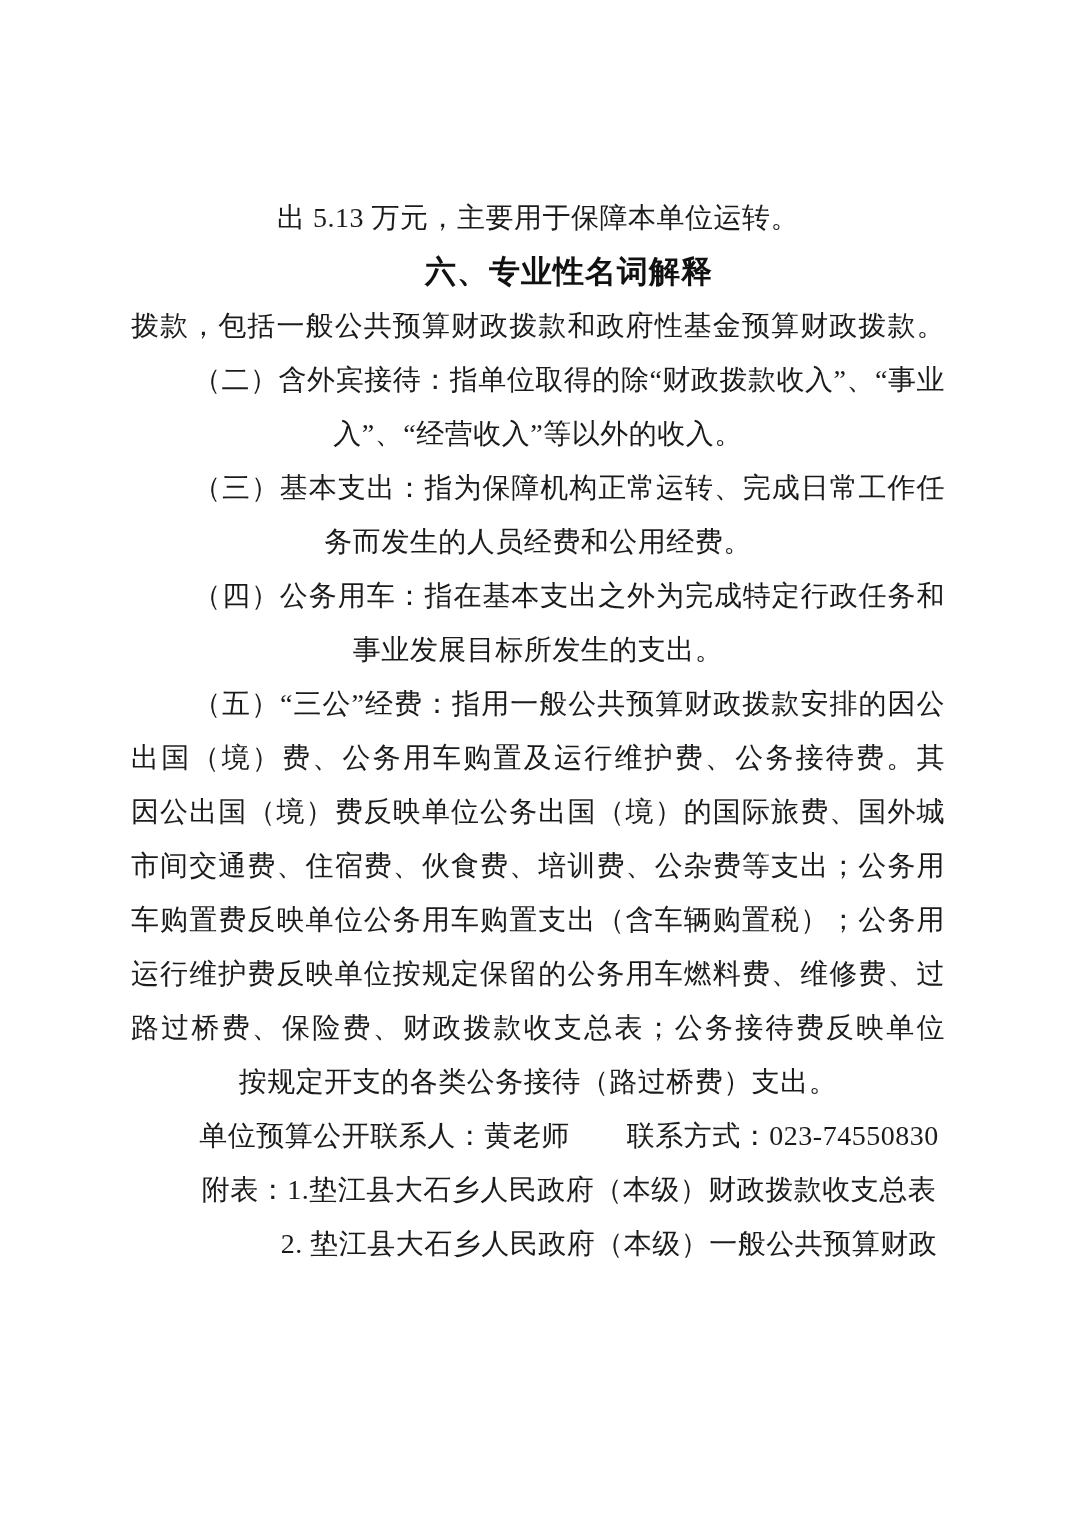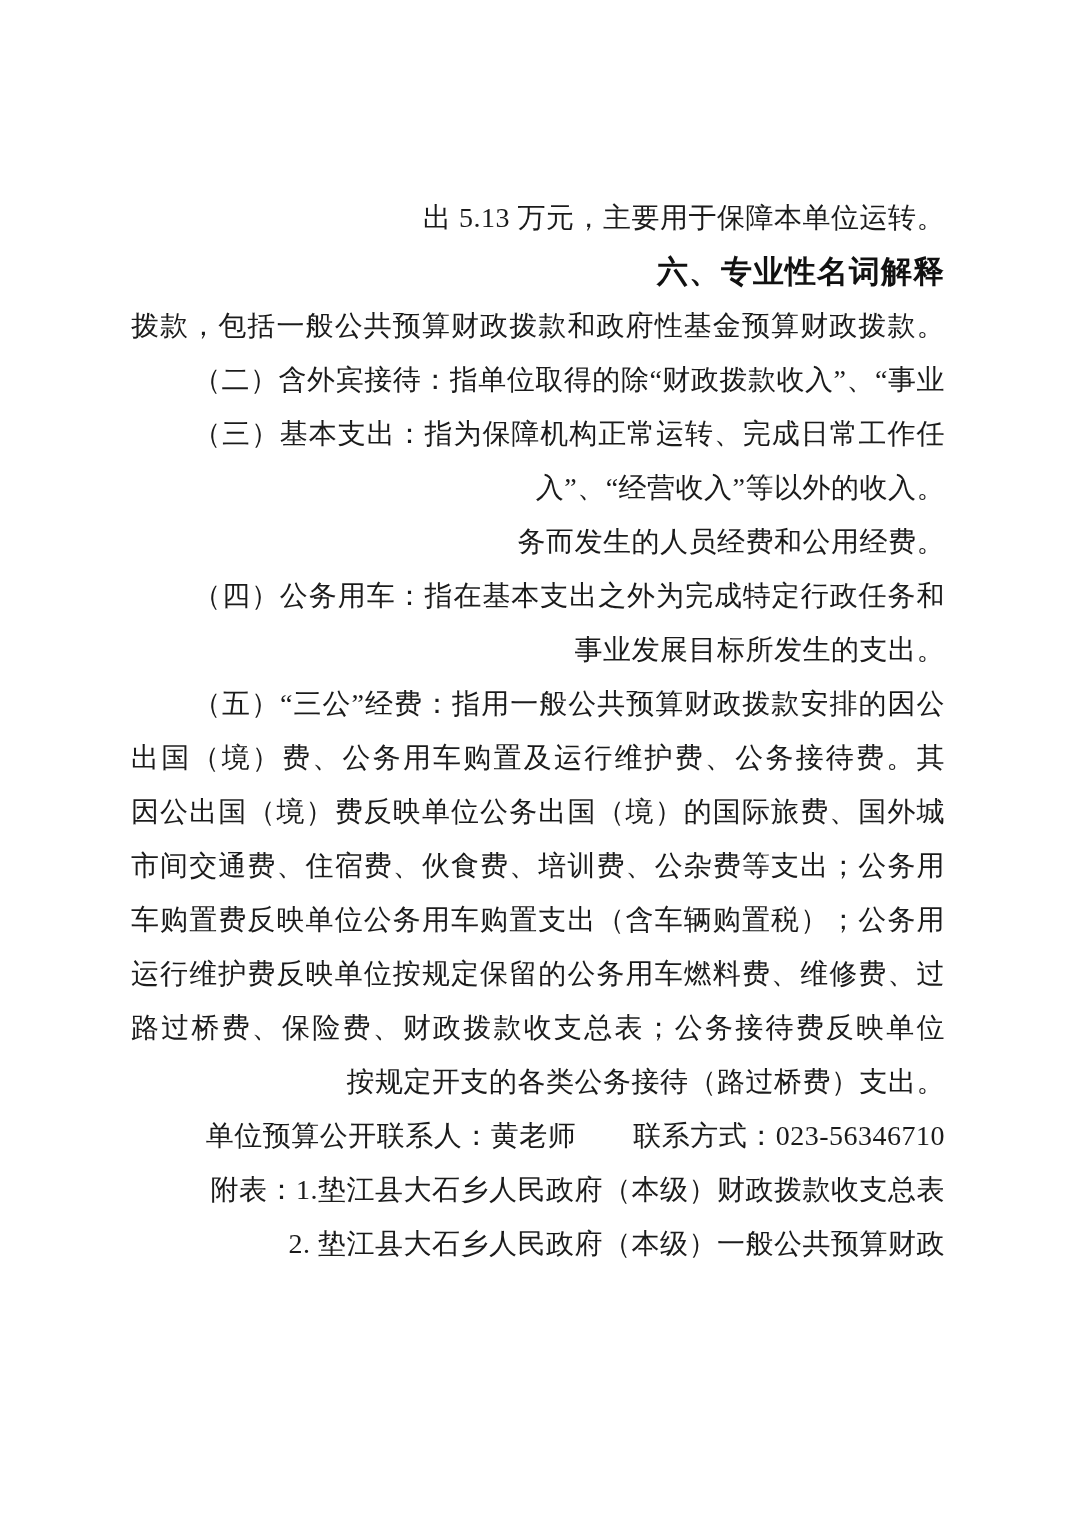--- a/index.html
+++ b/index.html
@@ -20,21 +20,21 @@
   .content {
     position: absolute;
     left: 131px;
     top: 191px;
     width: 814px;
   }
   .ln {
     font-size: 28px;
     line-height: 54px;
     height: 54px;
-    text-align: right;
+    text-align: center;
     letter-spacing: 0.5px;
     white-space: pre-wrap;
     overflow: hidden;
   }
   .just {
     text-align: justify;
     text-align-last: justify;
     text-justify: inter-character;
   }
   .ind2 { padding-left: 62px; }
@@ -49,30 +49,30 @@
 </style>
 </head>
 <body>
 
 <div class="page">
   <div class="content">
     <div class="ln">出 5.13 万元，主要用于保障本单位运转。</div>
     <div class="ln head ind2">六、专业性名词解释</div>
     <div class="ln just">拨款，包括一般公共预算财政拨款和政府性基金预算财政拨款。</div>
     <div class="ln ind2 just">（二）含外宾接待：指单位取得的除“财政拨款收入”、“事业收</div>
+    <div class="ln">入”、“经营收入”等以外的收入。</div>
     <div class="ln ind2 just">（三）基本支出：指为保障机构正常运转、完成日常工作任</div>
-    <div class="ln">入”、“经营收入”等以外的收入。</div>
     <div class="ln">务而发生的人员经费和公用经费。</div>
     <div class="ln ind2 just">（四）公务用车：指在基本支出之外为完成特定行政任务和</div>
     <div class="ln">事业发展目标所发生的支出。</div>
     <div class="ln ind2 just">（五）“三公”经费：指用一般公共预算财政拨款安排的因公</div>
     <div class="ln just">出国（境）费、公务用车购置及运行维护费、公务接待费。其中，</div>
     <div class="ln just">因公出国（境）费反映单位公务出国（境）的国际旅费、国外城</div>
     <div class="ln just">市间交通费、住宿费、伙食费、培训费、公杂费等支出；公务用</div>
     <div class="ln just">车购置费反映单位公务用车购置支出（含车辆购置税）；公务用车</div>
     <div class="ln just">运行维护费反映单位按规定保留的公务用车燃料费、维修费、过</div>
     <div class="ln just">路过桥费、保险费、财政拨款收支总表；公务接待费反映单位</div>
     <div class="ln">按规定开支的各类公务接待（路过桥费）支出。</div>
-    <div class="ln ind2">单位预算公开联系人：黄老师　　联系方式：023-56346710</div>
+    <div class="ln ind2">单位预算公开联系人：黄老师　　联系方式：023-74550830</div>
     <div class="ln ind2">附表：1.垫江县大石乡人民政府（本级）财政拨款收支总表</div>
     <div class="ln ind4">2. 垫江县大石乡人民政府（本级）一般公共预算财政</div>
   </div>
 </div>
 
 </body></html>

